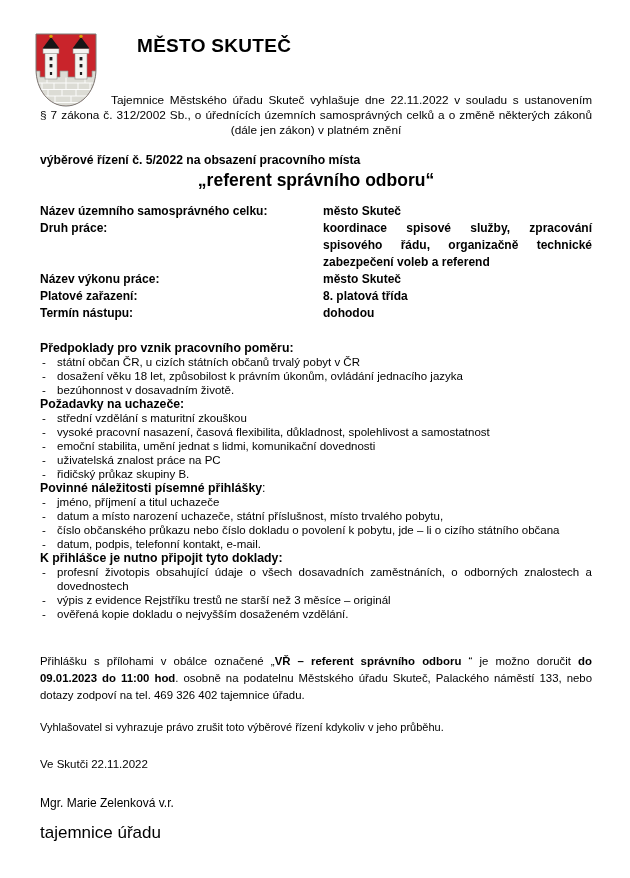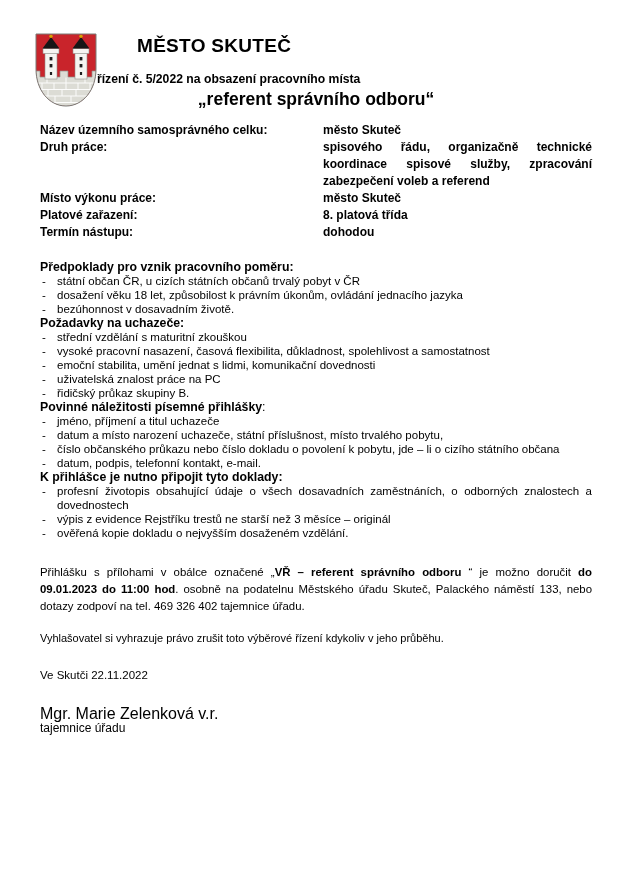--- a/index.html
+++ b/index.html
@@ -29,30 +29,30 @@
   .info-table { margin-top: 12px; font-size: 12px; font-weight: bold; line-height: 17px; }
   .info-row { display: flex; gap: 20px; }
   .info-label { flex: 0 0 263px; }
   .info-value { flex: 1; }
   .sections { margin-top: 19px; font-size: 11.5px; line-height: 14px; }
   .section-heading { font-size: 12.3px; font-weight: bold; line-height: 14px; margin: 0; }
   .section-heading .tail { font-weight: normal; }
   .list-item { display: flex; }
   .list-dash { flex: 0 0 17px; padding-left: 2px; }
   .item-text { flex: 1; }
-  .delivery { margin-top: 24px; font-size: 11.4px; line-height: 17px; }
+  .delivery { margin-top: 32px; font-size: 11.4px; line-height: 17px; }
   .b { font-weight: bold; }
   .caret {
     display: inline-block; width: 1.5px; height: 11px;
     background: #000; vertical-align: -1.5px;
   }
   .closing-note { margin: 16px 0 0; font-size: 11px; line-height: 14px; }
   .place-date  { margin: 23px 0 8px; font-size: 11.5px; line-height: 14px; }
-  .signatory   { margin: 25px 0 0; font-size: 16px; line-height: 14px; }
-  .role        { margin: 0; font-size: 12px; line-height: 14px; }
+  .signatory   { margin: 25px 0 16px; font-size: 12px; line-height: 14px; }
+  .role        { margin: 0; font-size: 17px; line-height: 14px; }
 </style>
 </head>
 <body>
 
 <div class="page">
 
   <svg class="logo" width="62" height="74" viewBox="0 0 62 74" aria-hidden="true">
     <defs>
       <clipPath id="shieldClip">
         <path d="M1,1 H61 V36 C61,57 48,73 31,73 C14,73 1,57 1,36 Z"></path>
@@ -86,41 +86,46 @@
         <rect x="14.6" y="24" width="2.8" height="3.4" fill="#1d1d1d"></rect>
         <rect x="14.6" y="31" width="2.8" height="3.4" fill="#1d1d1d"></rect>
         <rect x="14.9" y="39" width="2.2" height="3" fill="#1d1d1d"></rect>
       </g>
     </g>
     <path d="M1,1 H61 V36 C61,57 48,73 31,73 C14,73 1,57 1,36 Z" fill="none" stroke="#7a7a76" stroke-width="1"></path>
   </svg>
 
   <h1 class="muni-title">MĚSTO SKUTEČ</h1>
 
+  <div class="intro">
+    <div class="jl l1">Tajemnice Městského úřadu Skuteč vyhlašuje dne 22.11.2022 v souladu s ustanovením</div>
+    <div class="jl">§ 7 zákona č. 312/2002 Sb., o úřednících územních samosprávných celků a o změně některých zákonů</div>
+    <div class="center">(dále jen zákon) v platném znění</div>
+  </div>
 
   <div class="notice">výběrové řízení č. 5/2022 na obsazení pracovního místa</div>
   <div class="job-title">„referent správního odboru“</div>
 
   <div class="info-table" id="info-table">
       <div class="info-row">
         <span class="info-label">Název územního samosprávného celku:</span>
         <div class="info-value">
           <div>město Skuteč</div>
         </div>
       </div>
       <div class="info-row">
         <span class="info-label">Druh práce:</span>
         <div class="info-value">
+          <div class="jl">koordinace spisové služby, zpracování</div>
           <div class="jl">spisového řádu, organizačně technické</div>
-          <div class="jl">koordinace spisové služby, zpracování</div>
           <div>zabezpečení voleb a referend</div>
         </div>
       </div>
       <div class="info-row">
-        <span class="info-label">Místo výkonu práce:</span>
+        <span class="info-label">Název výkonu práce:</span>
         <div class="info-value">
           <div>město Skuteč</div>
         </div>
       </div>
       <div class="info-row">
         <span class="info-label">Platové zařazení:</span>
         <div class="info-value">
           <div>8. platová třída</div>
         </div>
       </div>

